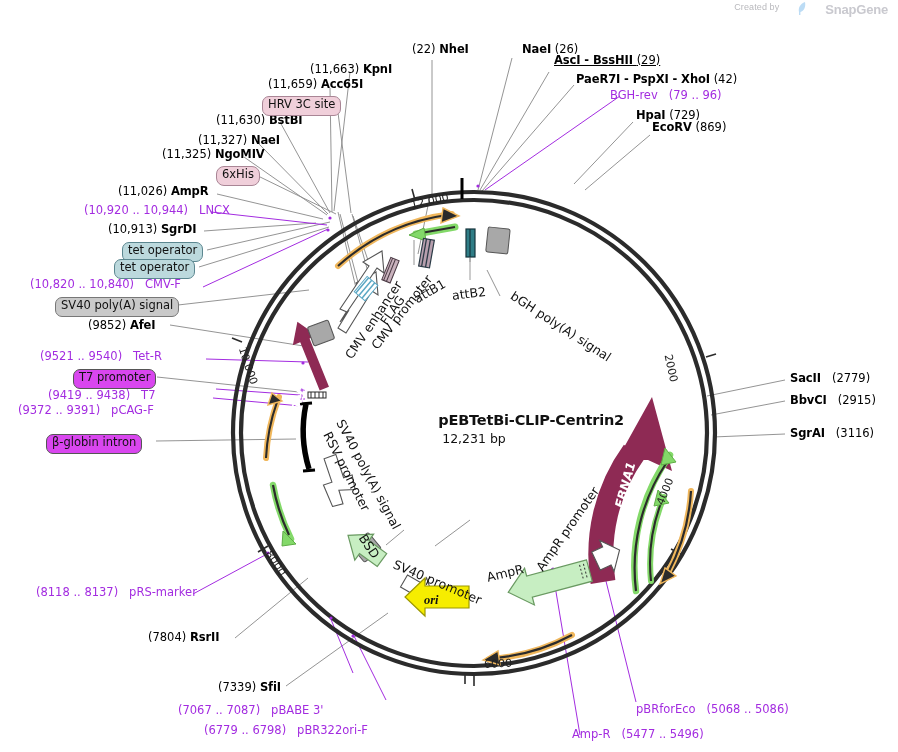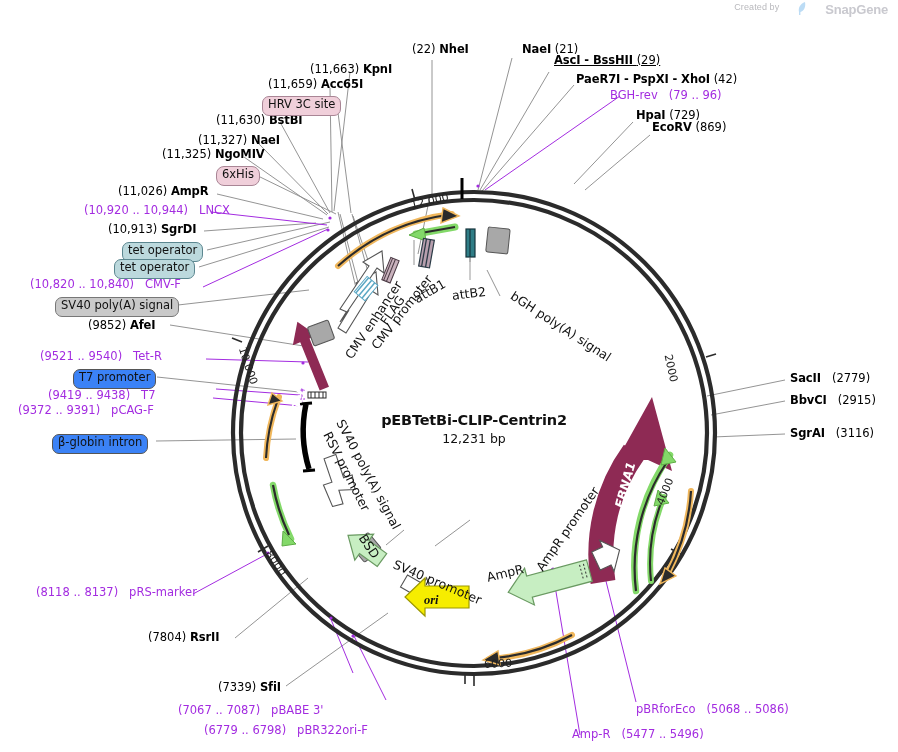--- a/index.html
+++ b/index.html
@@ -36,36 +36,36 @@
   .prm { color:#a32ce0; }
   .boxed {
     position:absolute; white-space:nowrap; font-size:11.5px;
     border:1px solid #606060; border-radius:7px;
     padding:1px 5px 5px 5px; line-height:1.05;
     background:#ffffff; color:#111;
   }
   .bx-pink   { background:#f0cfda; border-color:#a98595; }
   .bx-teal   { background:#bcd9dd; border-color:#5c8790; }
   .bx-grey   { background:#c9c9c9; border-color:#777; }
-  .bx-white  { background:#3b82f6; border-color:#555; }
+  .bx-white  { background:#d946ef; border-color:#555; }
 
   
   .feat {
     position:absolute; white-space:nowrap;
     font-size:12.5px; color:#111;
     transform-origin: 0 50%;
     font-family:"DejaVu Sans", sans-serif;
   }
   .tickno {
     position:absolute; white-space:nowrap;
     font-size:11px; color:#222; transform-origin:0 50%;
     font-family:"DejaVu Sans", sans-serif;
   }
   #title {
-    position:absolute; width:300px; text-align:center;
+    position:absolute; width:300px; text-align:right;
     left:324px; top:412px;
     font-size:14.5px; font-weight:bold; color:#111;
     letter-spacing:-.2px;
   }
   #bp {
     position:absolute; width:300px; text-align:center;
     left:324px; top:431px;
     font-size:12.5px; color:#111;
   }
 </style>
@@ -320,21 +320,21 @@
 
   </svg>
 
   <div class="lbl enz" style="left:412px; top:44px;">
     <span class="pos">(22)</span>
     <span class="nm">NheI</span>
   </div>
 
   <div class="lbl enz" style="left:522px; top:44px;">
     <span class="nm">NaeI</span>
-    <span class="pos">(21)</span>
+    <span class="pos">(26)</span>
   </div>
 
   <div class="lbl enz" style="left:554px; top:55px;text-decoration:underline;">
     <span class="nm">AscI  -  BssHII</span>
     <span class="pos">(29)</span>
   </div>
 
   <div class="lbl enz" style="left:576px; top:74px;">
     <span class="nm">PaeR7I  -  PspXI  -  XhoI</span>
     <span class="pos">(42)</span>
@@ -450,21 +450,21 @@
     <span class="pos">(11,663)</span>
     <span class="nm">KpnI</span>
   </div>
 
   <div class="boxed bx-pink" style="left:262px; top:96px;">HRV 3C site</div>
   <div class="boxed bx-pink" style="left:216px; top:166px;border-radius:8px;">6xHis</div>
   <div class="boxed bx-teal" style="left:122px; top:242px;">tet operator</div>
   <div class="boxed bx-teal" style="left:114px; top:259px;">tet operator</div>
   <div class="boxed bx-grey" style="left:55px; top:297px;">SV40 poly(A) signal</div>
   <div class="boxed bx-white" style="left:73px; top:369px;">T7 promoter</div>
-  <div class="boxed bx-white" style="left:52px; top:434px;">β-globin intron</div>
+  <div class="boxed bx-white" style="left:46px; top:434px;">β-globin intron</div>
 
   <div class="feat" style="left:383px; top:316px; transform:rotate(-55deg);">FLAG</div>
   <div class="feat" style="left:374px; top:340px; transform:rotate(-52deg);">CMV promoter</div>
   <div class="feat" style="left:348px; top:350px; transform:rotate(-56deg);">CMV enhancer</div>
   <div class="feat" style="left:415px; top:292px; transform:rotate(-30deg);">attB1</div>
   <div class="feat" style="left:452px; top:288px; transform:rotate(-7deg);">attB2</div>
   <div class="feat" style="left:512px; top:287px; transform:rotate(33deg);">bGH poly(A) signal</div>
   <div class="feat" style="left:296px; top:402px; transform:rotate(-74deg); color:#fff; font-weight:600; font-style:italic; font-size:12px;">TetR</div>
   <div class="feat" style="left:340px; top:413px; transform:rotate(62deg);">SV40 poly(A) signal</div>
   <div class="feat" style="left:327px; top:425px; transform:rotate(63deg);">RSV promoter</div>

